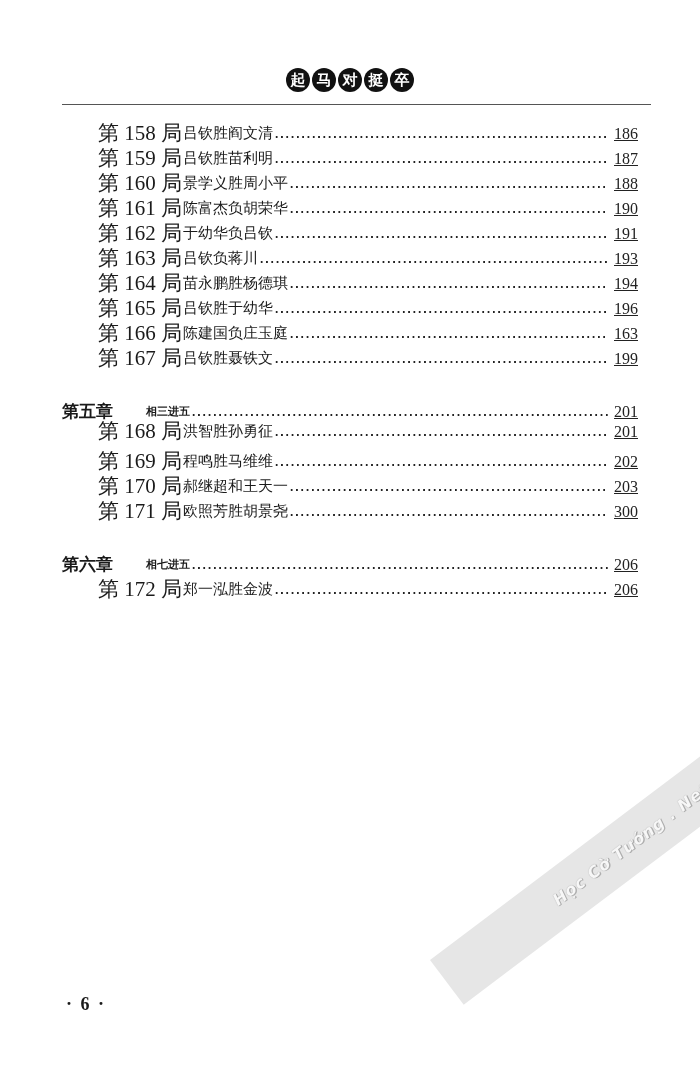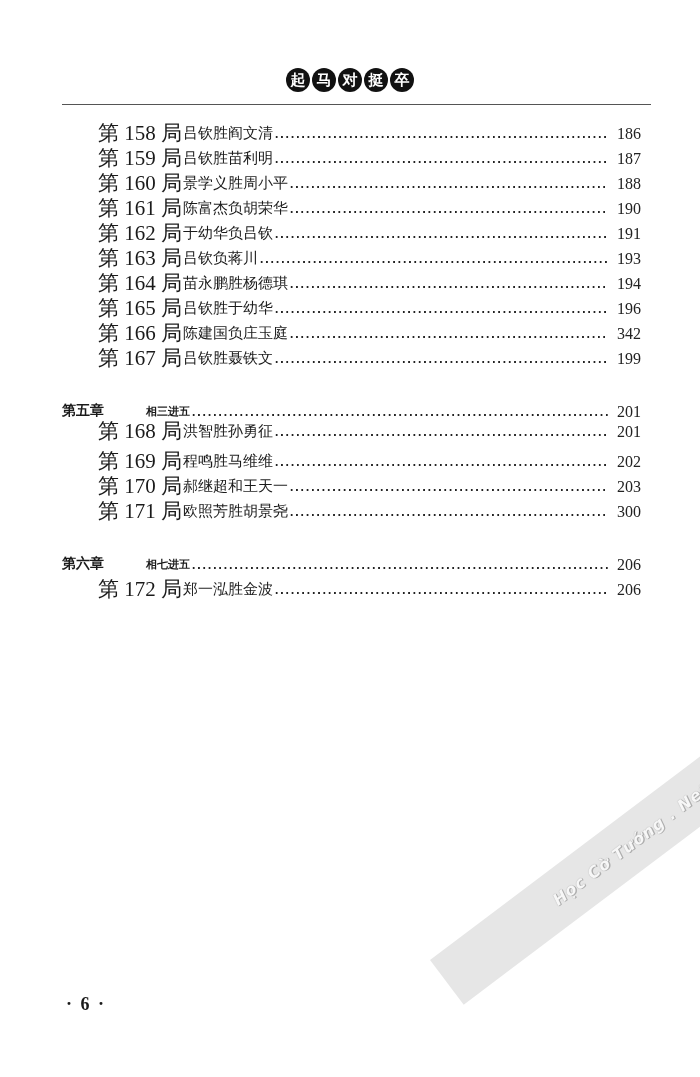--- a/index.html
+++ b/index.html
@@ -21,31 +21,31 @@
       border-top: 1.5px solid #555;
     }
     .toc { position: absolute; top: 121px; left: 0; width: 700px; }
     .row {
       position: absolute; height: 25px; display: flex; align-items: center;
       font-size: 15px; line-height: 25px; white-space: nowrap;
     }
     .row.entry { left: 98px; width: 546px; }
     .row.chapter { left: 62px; width: 582px; font-family: "DejaVu Sans", sans-serif; font-weight: bold; }
     .prefix { display: inline-block; width: 85px; font-family: "Liberation Serif", serif; font-size: 21px; }
-    .chapter .prefix { width: 84px; font-family: Liberation Mono, monospace; font-weight: bold; font-size: 14px; }
+    .chapter .prefix { width: 84px; font-family: Liberation Sans, sans-serif; font-weight: bold; font-size: 17px; }
     .title { flex: 0 0 auto; text-align: right; }
     .chapter .title { font-size: 11px; }
     .leader {
       flex: 1 1 auto; margin: 0 6px 0 1px; height: 4px; align-self: center; margin-top: 6px;
       background-image: radial-gradient(circle, #222 0.9px, transparent 1.2px);
       background-size: 5.3px 4px; background-repeat: repeat-x; background-position: left center;
     }
     .page {
-      flex: 0 0 auto; width: 30px; text-align: center;
-      font-family: "Liberation Serif", serif; font-size: 16px; font-weight: normal; color: #222;
+      flex: 0 0 auto; width: 30px; text-align: left;
+      font-family: "Liberation Serif", serif; font-size: 16px; font-weight: normal; color: #222; text-decoration: underline;
     }
     .folio {
       position: absolute; top: 994px; left: 66px; font-size: 18px; font-weight: bold;
       font-family: "Liberation Serif", serif; letter-spacing: 2px;
     }
     .watermark-band {
       position: absolute; left: 430px; top: 960px; width: 420px; height: 56px;
       background: #e6e6e6; transform: rotate(-37deg); transform-origin: left top;
       display: flex; align-items: center; justify-content: center;
     }
@@ -114,21 +114,21 @@
   <div class="row entry" style="top:175px">
     <span class="prefix">第 165 局</span>
     <span class="title">吕钦胜于幼华</span>
     <span class="leader"></span>
     <span class="page">196</span>
   </div>
   <div class="row entry" style="top:200px">
     <span class="prefix">第 166 局</span>
     <span class="title">陈建国负庄玉庭</span>
     <span class="leader"></span>
-    <span class="page">342</span>
+    <span class="page">163</span>
   </div>
   <div class="row entry" style="top:225px">
     <span class="prefix">第 167 局</span>
     <span class="title">吕钦胜聂铁文</span>
     <span class="leader"></span>
     <span class="page">199</span>
   </div>
 
   <div class="row chapter" style="top:278px">
     <span class="prefix">第五章</span>

